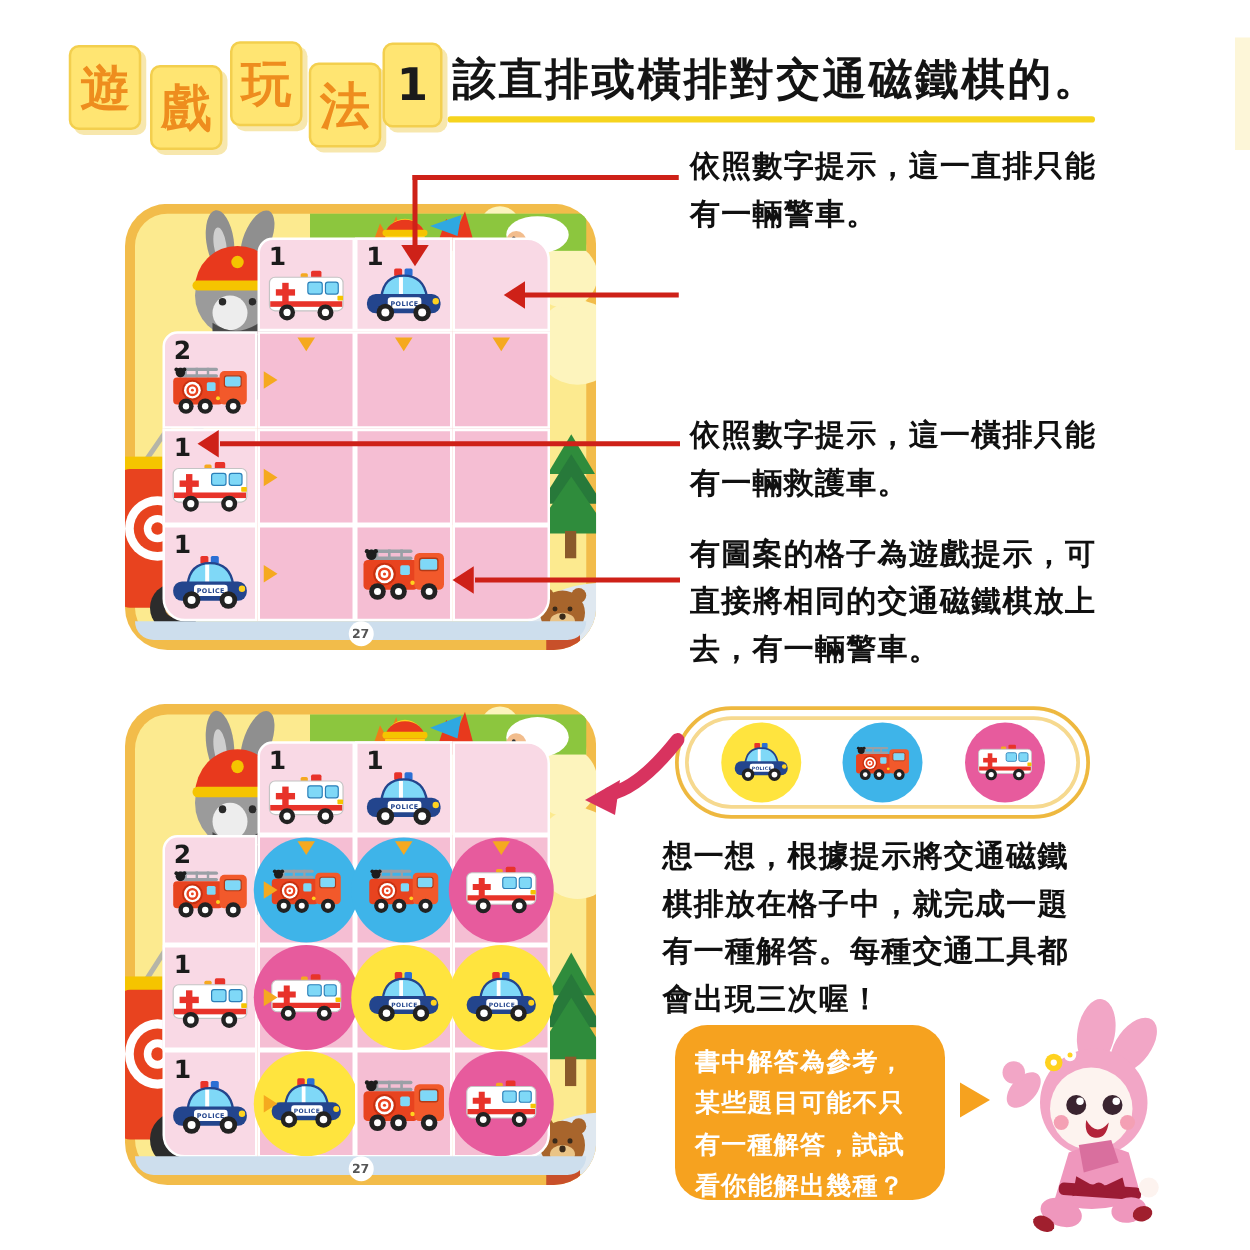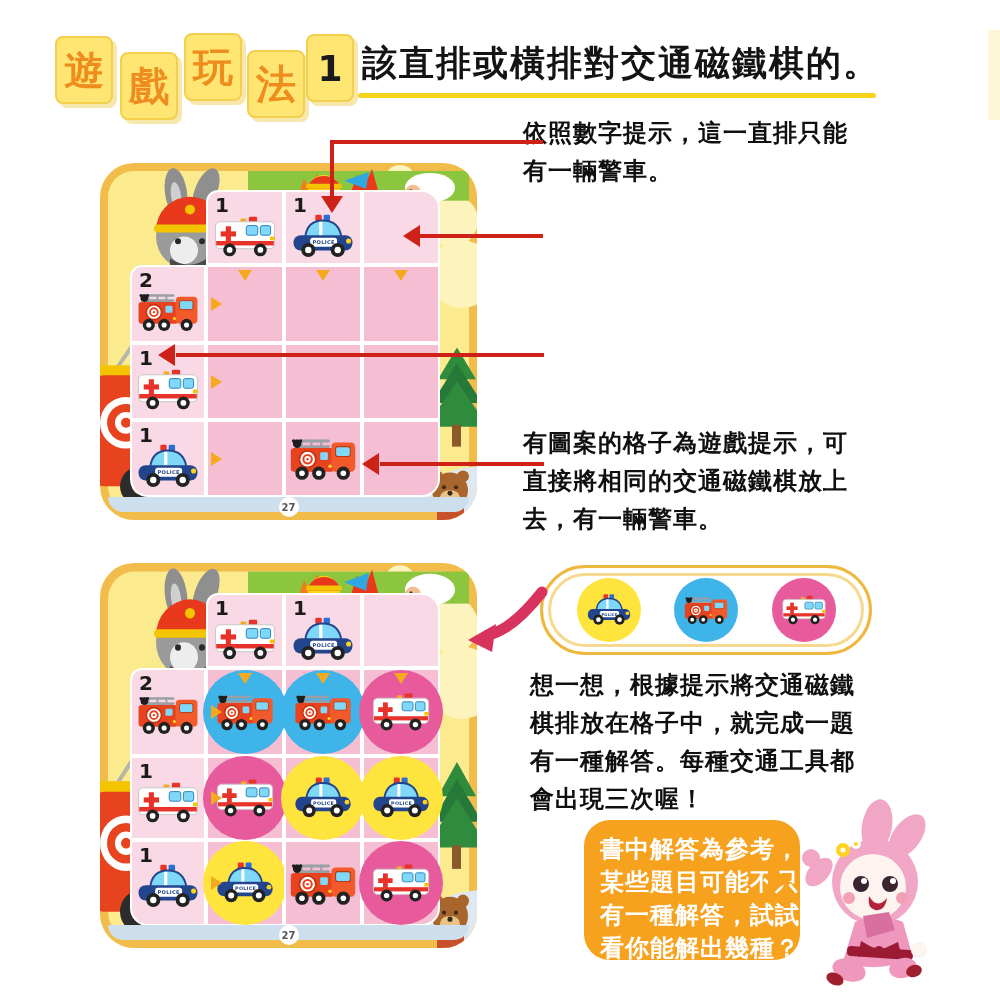--- a/index.html
+++ b/index.html
@@ -44,40 +44,40 @@
         border-left:7px solid transparent;border-right:7px solid transparent;border-top:11px solid #f5a91f;}
   .rt-arrow{position:absolute;left:3px;top:50%;transform:translateY(-50%);width:0;height:0;
         border-top:7px solid transparent;border-bottom:7px solid transparent;border-left:11px solid #f5a91f;}
   .token{width:84px;height:84px;border-radius:50%;display:flex;align-items:center;justify-content:center;flex:none;}
   .token.blue{background:#3eb4e9;}
   .token.yellow{background:#ffe43e;}
   .token.pink{background:#e75b9d;}
   .tok-veh{width:60px;height:44px;}
 
   
-  .note{position:absolute;left:523px;width:435px;font-size:24px;line-height:38px;font-weight:600;
+  .note{position:absolute;left:552px;width:435px;font-size:24px;line-height:38px;font-weight:600;
         letter-spacing:1px;white-space:pre-line;color:#101010;}
   .n0{top:114px;} .n1{top:194px;} .n2{top:329px;} .n3{top:424px;}
   .rline{position:absolute;background:#ce2118;}
   .rhead{position:absolute;width:0;height:0;}
   .rhead.down{border-left:11px solid transparent;border-right:11px solid transparent;border-top:17px solid #ce2118;}
   .rhead.left{border-top:11px solid transparent;border-bottom:11px solid transparent;border-right:17px solid #ce2118;}
 
   
   .legend{position:absolute;left:540px;top:565px;width:332px;height:90px;background:#fff;
         border:3px solid #eeb83f;border-radius:46px;box-sizing:border-box;
         box-shadow:inset 0 0 0 5px #fff, inset 0 0 0 8px #f6d98f;
         display:flex;align-items:center;justify-content:space-evenly;}
   .legend .token{width:64px;height:64px;}
   .legend .tok-veh{width:46px;height:34px;}
   .curve-arrow{position:absolute;left:466px;top:584px;width:82px;height:70px;}
   .paragraph{position:absolute;left:530px;top:666px;width:450px;font-size:24px;line-height:38px;font-weight:600;
         letter-spacing:1px;white-space:pre-line;color:#101010;}
-  .bubble{position:absolute;left:584px;top:820px;width:216px;height:140px;background:#f6a21f;border-radius:26px;
-        box-sizing:border-box;padding:13px 0 0 16px;color:#fff;font-size:24px;line-height:33px;font-weight:bold;
+  .bubble{position:absolute;left:540px;top:820px;width:216px;height:140px;background:#f6a21f;border-radius:26px;
+        box-sizing:border-box;padding:13px 0 0 16px;color:#fff;font-size:20px;line-height:33px;font-weight:bold;
         letter-spacing:1px;white-space:pre-line;}
   .bubble-tail{position:absolute;left:768px;top:866px;width:0;height:0;
         border-top:14px solid transparent;border-bottom:14px solid transparent;border-left:24px solid #f6a21f;}
   .mascot{position:absolute;left:785px;top:798px;width:152px;height:192px;}
 </style>
 </head>
 <body>
 
 <svg width="0" height="0" style="position:absolute">
   <defs>
@@ -296,20 +296,22 @@
         <div class="cell play"></div>
       </div>
     <div class="floor"></div>
     <div class="page-dot">
         <span>27</span>
       </div>
   </section>
 
   <div class="note n0">依照數字提示，這一直排只能
 有一輛警車。</div>
+  <div class="note n2">依照數字提示，這一橫排只能
+有一輛救護車。</div>
   <div class="note n3">有圖案的格子為遊戲提示，可
 直接將相同的交通磁鐵棋放上
 去，有一輛警車。</div>
 
   <div class="rline" style="left:330px;top:140px;width:213px;height:4px"></div>
   <div class="rline" style="left:330px;top:140px;width:4px;height:57px"></div>
   <div class="rhead down" style="left:321px;top:196px"></div>
   <div class="rline" style="left:420px;top:234px;width:123px;height:4px"></div>
   <div class="rhead left" style="left:403px;top:225px"></div>
   <div class="rline" style="left:176px;top:353px;width:368px;height:4px"></div>

